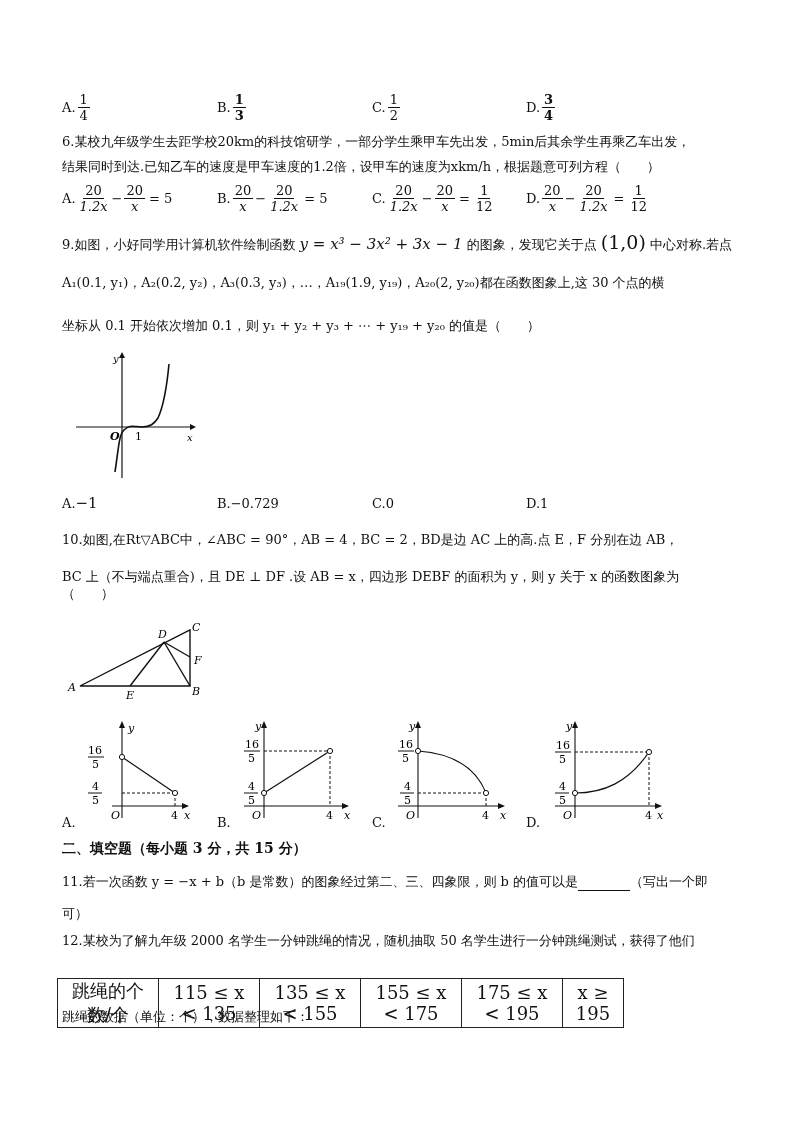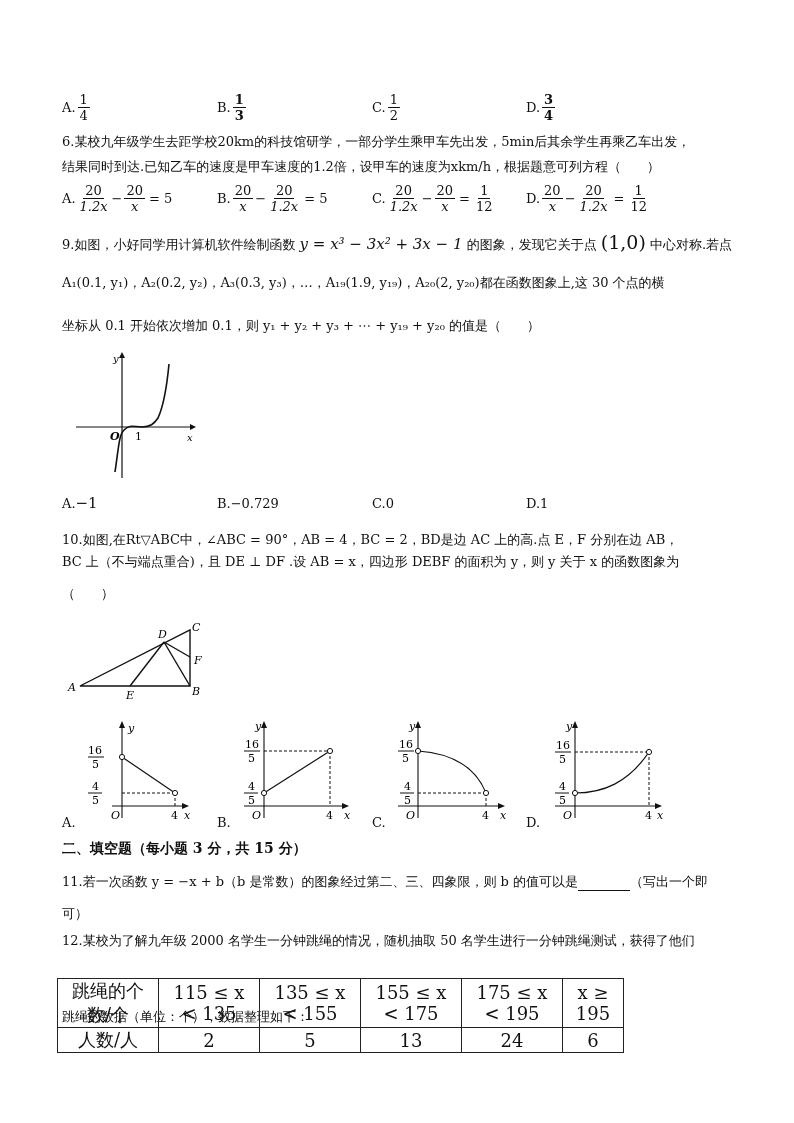--- a/index.html
+++ b/index.html
@@ -149,21 +149,21 @@
 <div class="opt" style="left:372px;top:496px;">
     <span>C.</span>
     <span>0</span>
   </div>
 <div class="opt" style="left:526px;top:496px;">
     <span>D.</span>
     <span>1</span>
   </div>
 
 <div class="line" style="top:491px;margin-top:40px;">10.如图,在Rt▽ABC中，∠ABC = 90°，AB = 4，BC = 2，BD是边 AC 上的高.点 E，F 分别在边 AB，</div>
-<div class="line" style="top:553px;">BC 上（不与端点重合)，且 DE ⊥ DF .设 AB = x，四边形 DEBF 的面积为 y，则 y 关于 x 的函数图象为</div>
+<div class="line" style="top:568px;">BC 上（不与端点重合)，且 DE ⊥ DF .设 AB = x，四边形 DEBF 的面积为 y，则 y 关于 x 的函数图象为</div>
 <div class="line" style="top:585px;">（　　）</div>
 
 <svg class="abs" style="left:64px;top:620px;" width="150" height="80" viewBox="0 0 150 80">
   <polygon points="16,66 126,66 126,10" fill="none" stroke="#111" stroke-width="1.4"></polygon>
   <line x1="100" y1="22" x2="126" y2="66" stroke="#111" stroke-width="1.4"></line>
   <line x1="100" y1="22" x2="66" y2="66" stroke="#111" stroke-width="1.4"></line>
   <line x1="100" y1="22" x2="126" y2="37" stroke="#111" stroke-width="1.4"></line>
   <text x="4" y="71" font-size="11" font-style="italic">A</text>
   <text x="128" y="75" font-size="11" font-style="italic">B</text>
   <text x="128" y="11" font-size="11" font-style="italic">C</text>
@@ -277,22 +277,14 @@
 <table class="data">
   <tbody>
       <tr>
     <td style="width:88px;">跳绳的个数/个</td>
     <td style="width:88px;">115 ≤ x &lt; 135</td>
     <td style="width:88px;">135 ≤ x &lt; 155</td>
     <td style="width:88px;margin-left:20px;">155 ≤ x &lt; 175</td>
     <td style="width:88px;">175 ≤ x &lt; 195</td>
     <td style="width:48px;margin-left:40px;">x ≥ 195</td>
   </tr>
-  <tr>
-    <td>人数/人</td>
-    <td>2</td>
-    <td>5</td>
-    <td>13</td>
-    <td>24</td>
-    <td>6</td>
-  </tr>
 </tbody>
   </table>
 
 </body></html>

